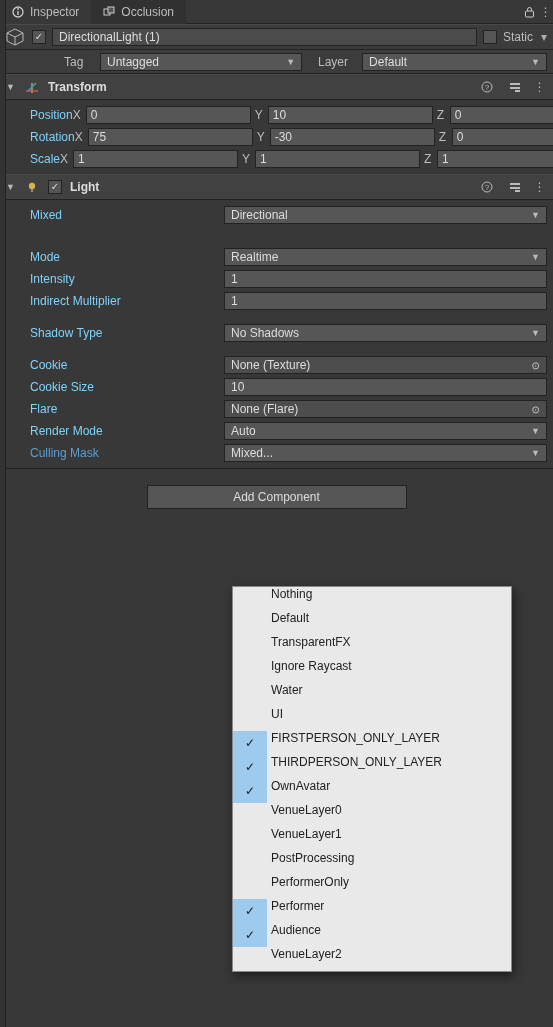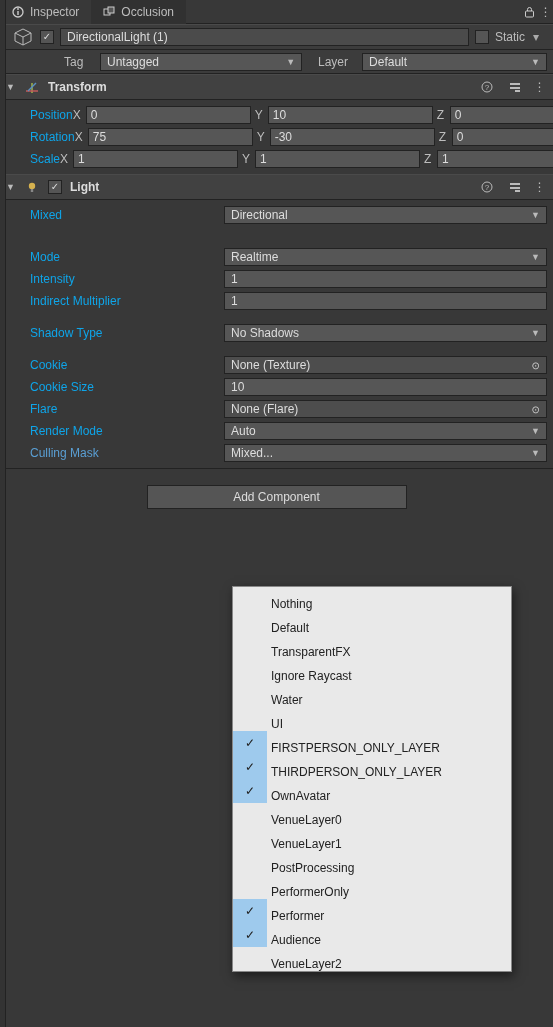--- a/index.html
+++ b/index.html
@@ -7,42 +7,42 @@
   .canvas { width:553px; height:1027px; background:#383838; position:relative; }
 
   .tabbar { display:flex; align-items:center; height:24px; background:#383838; border-bottom:1px solid #222; }
   .tab { display:flex; align-items:center; padding:0 12px; height:24px; gap:6px; color:#bdbdbd; }
   .tab.active { background:#383838; }
   .tab.inactive { background:#313131; }
   .spacer { flex:1; }
   .iconbtn { width:20px; height:20px; display:flex; align-items:center; justify-content:center; color:#c9c9c9; }
   .iconbtn svg, .icon svg { display:block; }
 
-  .header { display:flex; align-items:center; height:26px; background:#3c3c3c; padding:0 12px; gap:6px; border-top:1px solid #4a4a4a; border-bottom:1px solid #222; }
+  .header { display:flex; align-items:center; height:26px; background:#3c3c3c; padding:0 4px; gap:6px; border-top:1px solid #4a4a4a; border-bottom:1px solid #222; }
   .cube { width:22px; height:22px; display:flex; align-items:center; justify-content:center; }
   .chk { width:14px; height:14px; background:#555; border:1px solid #222; display:flex; align-items:center; justify-content:center; }
   .chk.checked::after { content:"✓"; font-size:10px; color:#ddd; line-height:1; }
   .name-input { flex:1; height:18px; background:#4b4b4b; border:1px solid #222; color:#ddd; padding:0 6px; font-size:12px; }
   .static-chk { width:14px; height:14px; background:#555; border:1px solid #222; }
   .tinytri { width:10px; height:14px; display:flex; align-items:center; justify-content:center; color:#aaa; }
 
   .taglayer { display:flex; align-items:center; height:24px; background:#3c3c3c; padding:0 6px 0 64px; gap:10px; border-bottom:1px solid #222; }
   .label { color:#bdbdbd; }
   .dd { flex:1; height:18px; background:#565656; border:1px solid #222; color:#ddd; display:flex; align-items:center; justify-content:space-between; padding:0 6px; min-width:0;}
   .dd .tri { font-size:9px; color:#bbb; }
 
   .comp-header { display:flex; align-items:center; height:26px; background:#414141; border-top:1px solid #4a4a4a; border-bottom:1px solid #222; padding:0 6px; gap:8px; }
   .fold { width:10px; color:#bbb; font-size:9px; }
   .comp-icon { width:16px; height:16px; display:flex; align-items:center; justify-content:center; }
   .comp-title { font-weight:bold; color:#ddd; }
   .kebab { color:#bbb; width:14px; text-align:center; letter-spacing:1px; }
 
   .body-section { background:#383838; padding:4px 0; }
   .row { display:flex; align-items:center; height:22px; padding:0 6px; }
-  .field-label { width:218px; padding-left:24px; color:#0ea5e9; }
+  .field-label { width:218px; padding-left:24px; color:#7dd3fc; }
   .field-label.active { color:#5a9fd4; }
   .xyz { flex:1; display:flex; gap:4px; }
   .ax { display:flex; align-items:center; gap:3px; flex:1; }
   .axlab { color:#bdbdbd; width:10px; }
   .num { flex:1; height:18px; background:#565656; border:1px solid #222; color:#ddd; padding:0 4px; font-size:12px; }
 
   .full { flex:1; height:18px; background:#565656; border:1px solid #222; color:#ddd; padding:0 6px; font-size:12px; display:flex; align-items:center; justify-content:space-between;gap:16px; }
   .full.light { background:#4d4d4d; }
   .full .circle { font-size:10px; color:#ccc; }
   .full .tri { font-size:9px; color:#bbb; }
@@ -51,21 +51,21 @@
   .color-swatch { flex:1; height:18px; background:#d9d9d7; border:1px solid #222; }
   .eyedrop { width:18px; height:18px; display:flex; align-items:center; justify-content:center; color:#ccc; }
 
   .small-chk { width:16px; height:16px; background:#555; border:1px solid #222; }
 
   .gap { height:10px; }
 
   .add-comp { width:260px; height:24px; background:#555; border:1px solid #222; color:#ddd; display:flex; align-items:center; justify-content:center; margin:16px auto 0; }
 
   .popup { position:absolute; left:232px; top:586px; width:280px; background:#e9e9e9; color:#222; border:1px solid #888; box-shadow:2px 4px 10px rgba(0,0,0,.5); z-index:10; }
-  .popup-item { display:flex; align-items:flex-end; height:24px; }
+  .popup-item { display:flex; align-items:flex-start; height:24px; }
   .check-col { width:34px; height:24px; display:flex; align-items:center; justify-content:center; }
   .check-col.sel { background:#9ecaed; }
   .item-label { padding-left:4px; }
 
   .groove { position:absolute; left:0; top:0; width:6px; height:1027px; background:#333; border-right:1px solid #222; }
 </style>
 </head>
 <body>
 <div class="canvas">
 

